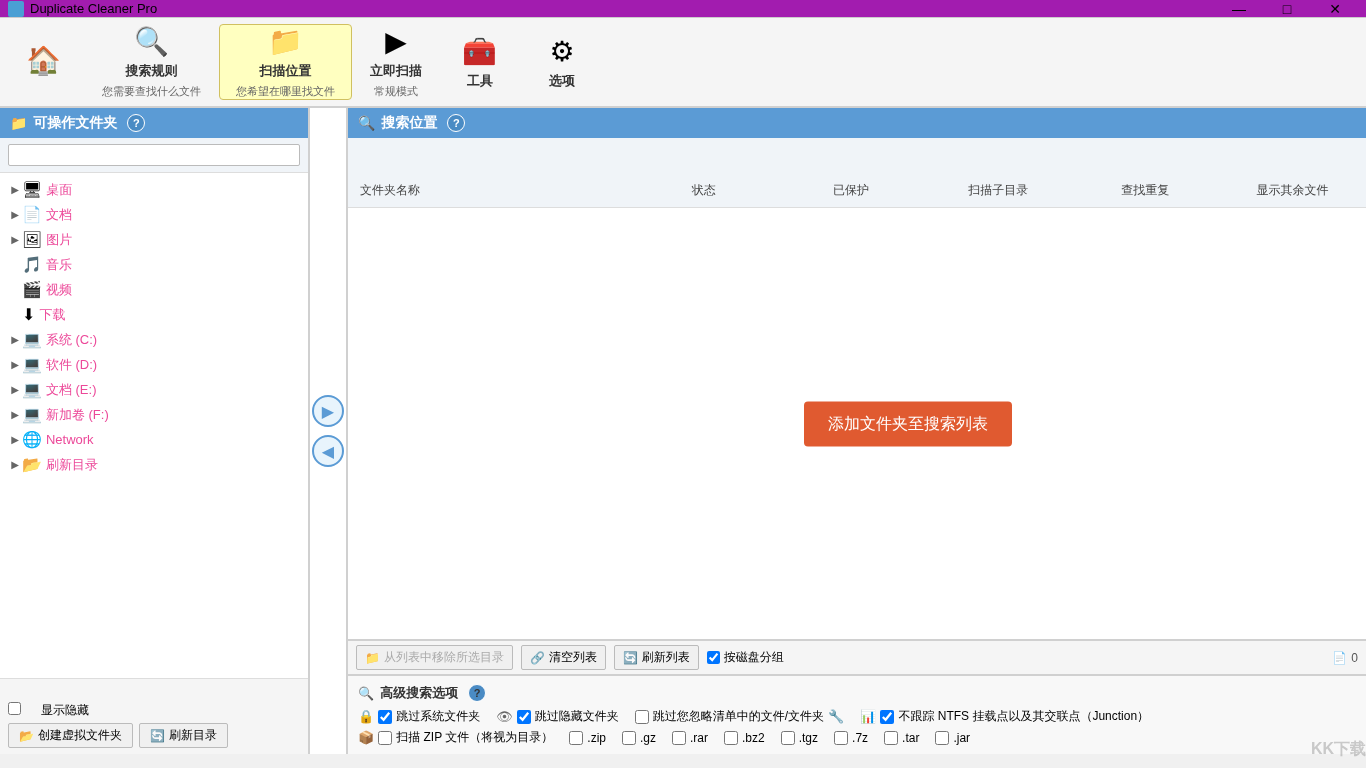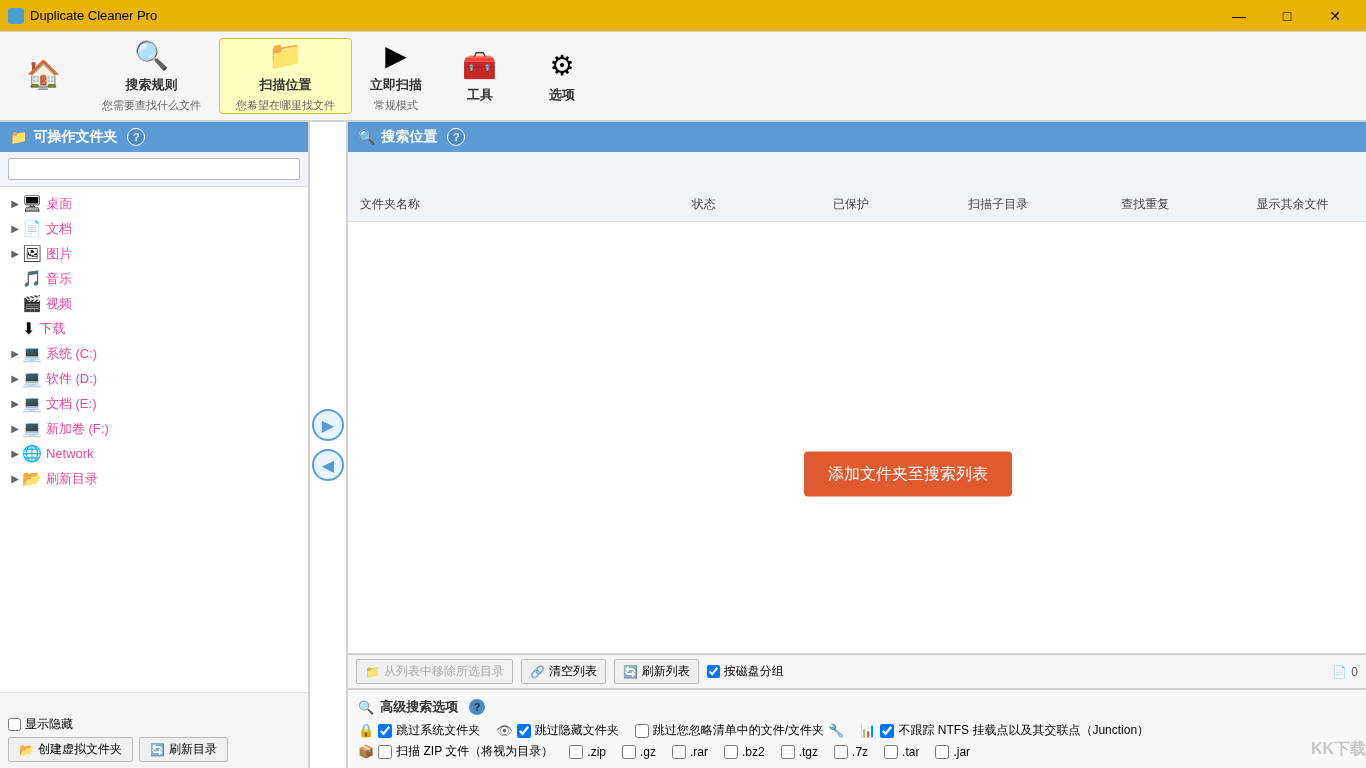--- a/index.html
+++ b/index.html
@@ -1,21 +1,21 @@
 <!DOCTYPE html>
 <html><head>
   <meta charset="utf-8">
   <style>
     * { box-sizing: border-box; margin: 0; padding: 0; font-family: 'Microsoft YaHei', 'SimHei', sans-serif; }
     body { width: 1366px; height: 768px; overflow: hidden; background: #f0f0f0; font-size: 13px; }
 
     
     .titlebar {
       display: flex; align-items: center; justify-content: space-between;
-      background: #eab308; height: 32px; padding: 0 8px;
+      background: #a21caf; height: 18px; padding: 0 8px;
       border-bottom: 1px solid #ccc;
     }
     .titlebar-left { display: flex; align-items: center; gap: 6px; font-size: 13px; }
     .titlebar-icon { width: 16px; height: 16px; background: #4a9fd4; border-radius: 2px; }
     .titlebar-controls { display: flex; gap: 2px; }
     .titlebar-btn {
       width: 46px; height: 32px; border: none; background: transparent;
       cursor: pointer; font-size: 14px; display: flex; align-items: center; justify-content: center;
     }
 
@@ -71,21 +71,21 @@
       width: 14px; font-size: 10px; color: #666; cursor: pointer;
       display: flex; align-items: center; justify-content: center;
     }
     .tree-item .item-icon { font-size: 16px; margin-right: 4px; }
     .tree-item .item-label { font-size: 13px; color: #ec4899; }
 
     .left-bottom {
       border-top: 1px solid #ddd; padding: 6px 8px; background: #f5f5f5;
       display: flex; flex-direction: column; gap: 4px;
     }
-    .checkbox-row { display: flex; align-items: center; gap: 4px; font-size: 12px; margin-top: 17px; }
+    .checkbox-row { display: flex; align-items: flex-start; gap: 20px; font-size: 12px; margin-top: 17px; }
     .btn-row { display: flex; gap: 6px; }
     .small-btn {
       border: 1px solid #bbb; background: #f0f0f0; padding: 3px 10px;
       font-size: 12px; cursor: pointer; border-radius: 2px; display: flex; align-items: center; gap: 4px;
     }
 
     
     .arrow-panel {
       display: flex; flex-direction: column; justify-content: center;
       gap: 8px; padding: 0 2px; background: #fff; border-right: 2px solid #d0d0d0;
@@ -112,21 +112,21 @@
     .th-cell:first-child { flex: 2; text-align: left; padding-left: 12px; }
 
     .table-body {
       flex: 1; overflow-y: auto; position: relative;
     }
 
     
     .add-folder-btn {
       position: absolute; top: 50%; left: 55%; transform: translate(-50%, -50%);
       background: #e05a30; color: white; border: none; border-radius: 4px;
-      padding: 12px 24px; font-size: 16px; cursor: pointer; white-space: nowrap; margin-top: 36px;
+      padding: 12px 24px; font-size: 16px; cursor: pointer; white-space: nowrap;
     }
 
     
     .right-bottom-toolbar {
       border-top: 2px solid #d0d0d0; background: #f5f5f5;
       padding: 4px 8px; display: flex; align-items: center; gap: 8px;
     }
     .toolbar-small-btn {
       border: 1px solid #bbb; background: #f0f0f0; padding: 3px 8px;
       font-size: 12px; cursor: pointer; border-radius: 2px; display: flex; align-items: center; gap: 4px;

